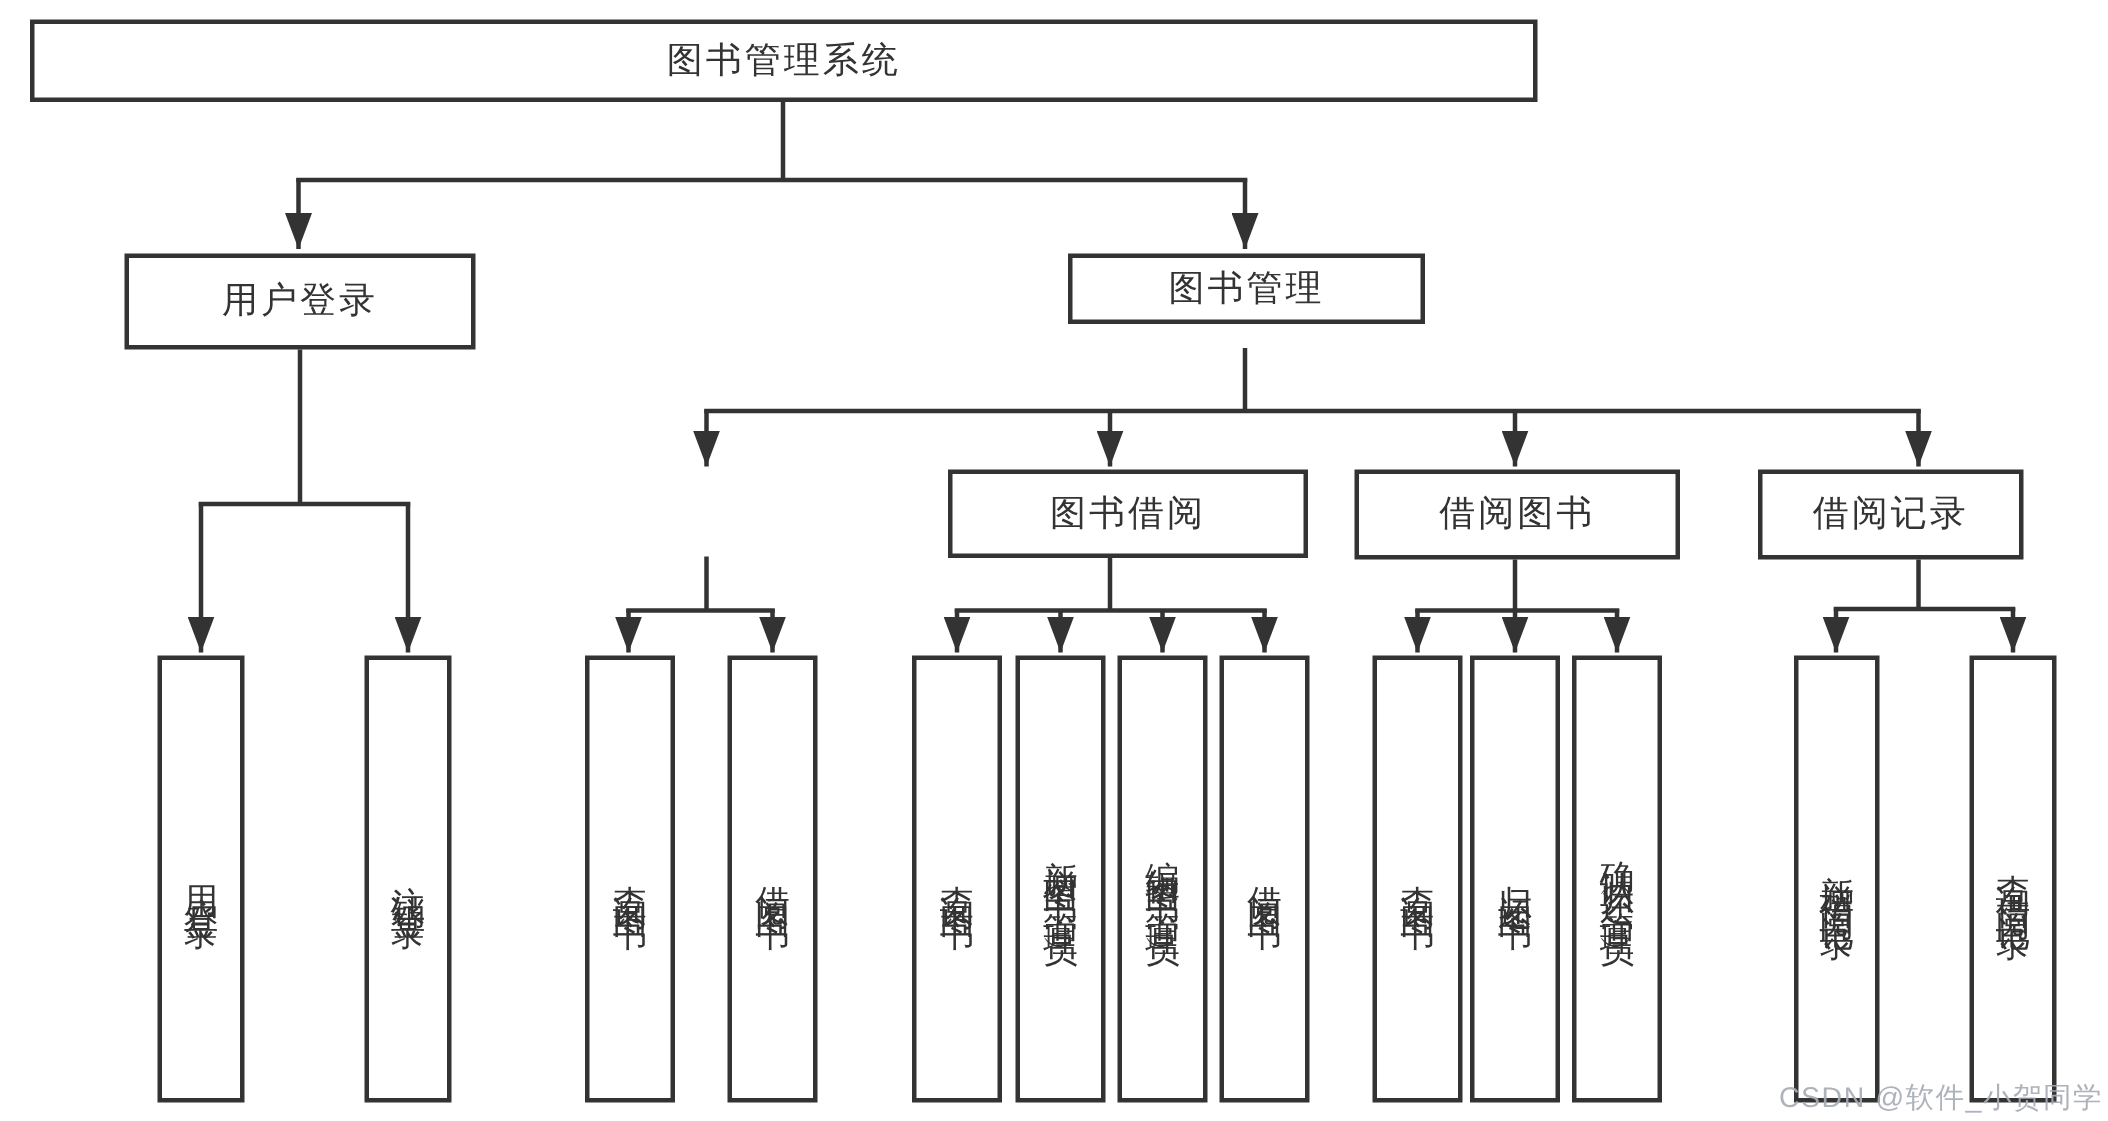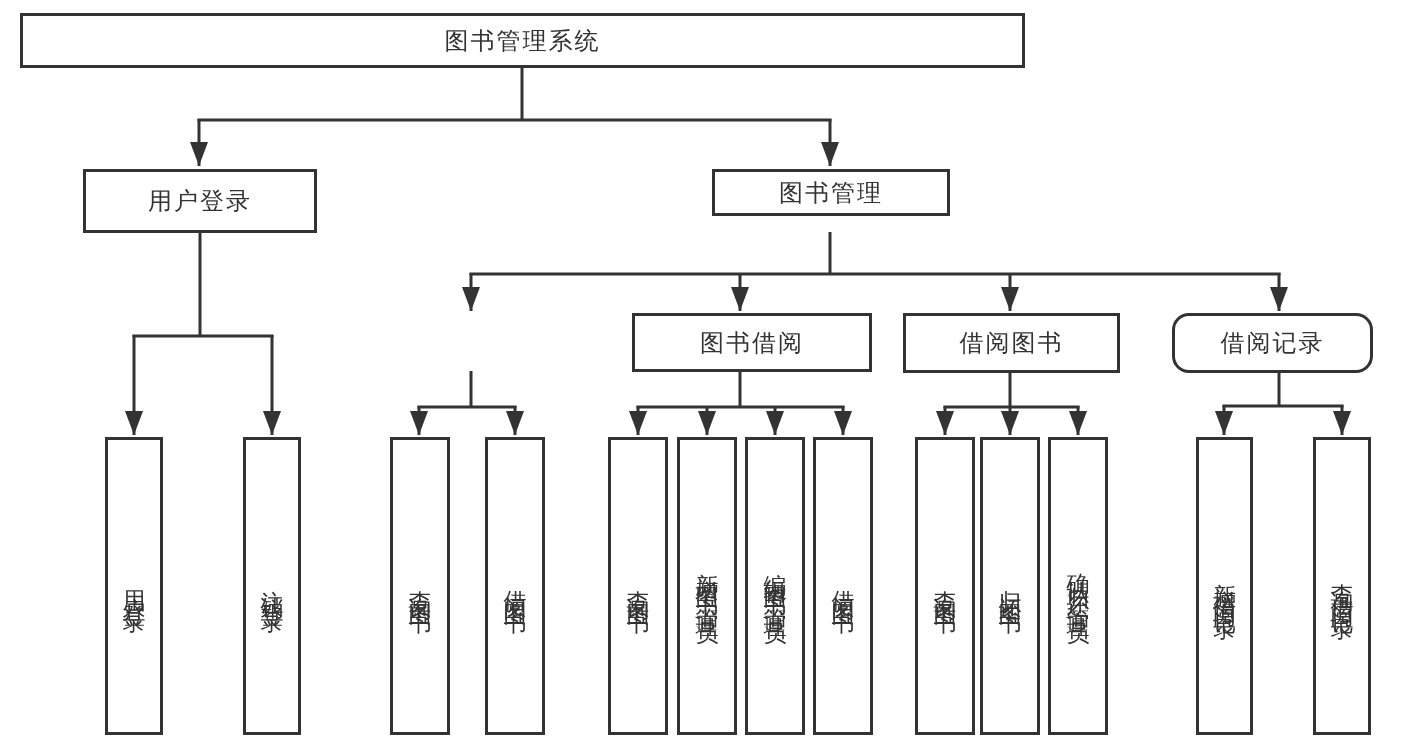--- a/index.html
+++ b/index.html
@@ -45,21 +45,21 @@
     letter-spacing: 7px;
     line-height: 1;
   }
   
   #n-root   { left: 20px;   top: 13px;  width: 1005px; height: 55px; }
   #n-login  { left: 83px;   top: 169px; width: 234px;  height: 64px; }
   #n-mgmt   { left: 712px;  top: 169px; width: 238px;  height: 47px; }
   #n-newb   { left: 363px;  top: 313px; width: 216px;  height: 59px; }
   #n-borrow { left: 632px;  top: 313px; width: 240px;  height: 59px; }
   #n-curr   { left: 903px;  top: 313px; width: 217px;  height: 60px; }
-  #n-rec    { left: 1172px; top: 313px; width: 201px;  height: 60px; border-radius: 17px; }
+  #n-rec    { left: 1172px; top: 313px; width: 177px;  height: 60px; }
   
   #n-a1 { left: 105px;  width: 58px; }
   #n-a2 { left: 243px;  width: 58px; }
   #n-b1 { left: 390px;  width: 60px; }
   #n-b2 { left: 485px;  width: 60px; }
   #n-c1 { left: 608px;  width: 60px; }
   #n-c2 { left: 677px;  width: 60px; }
   #n-c3 { left: 745px;  width: 60px; }
   #n-c4 { left: 813px;  width: 60px; }
   #n-d1 { left: 915px;  width: 60px; }
@@ -179,14 +179,15 @@
     <span>确认归还（管理员）</span>
   </div>
 
   <div class="vbox" id="n-e1">
     <span>新增借阅记录</span>
   </div>
   <div class="vbox" id="n-e2">
     <span>查询借阅记录</span>
   </div>
 
+  <div id="watermark">CSDN @软件_小贺同学</div>
 
 </div>
 
 </body></html>

